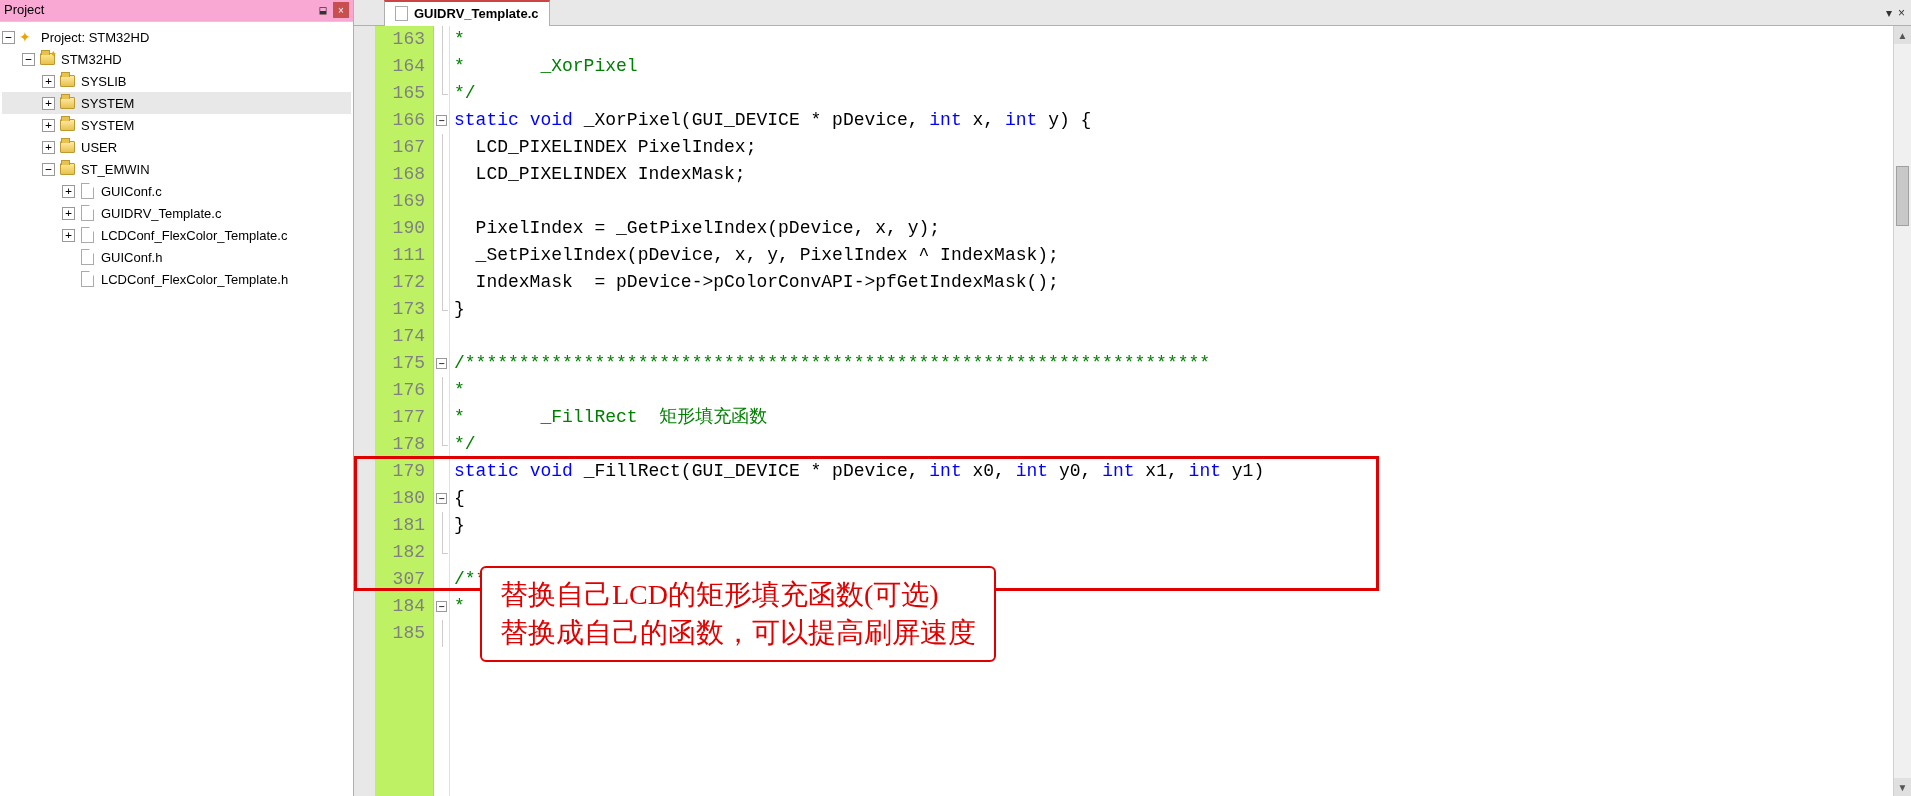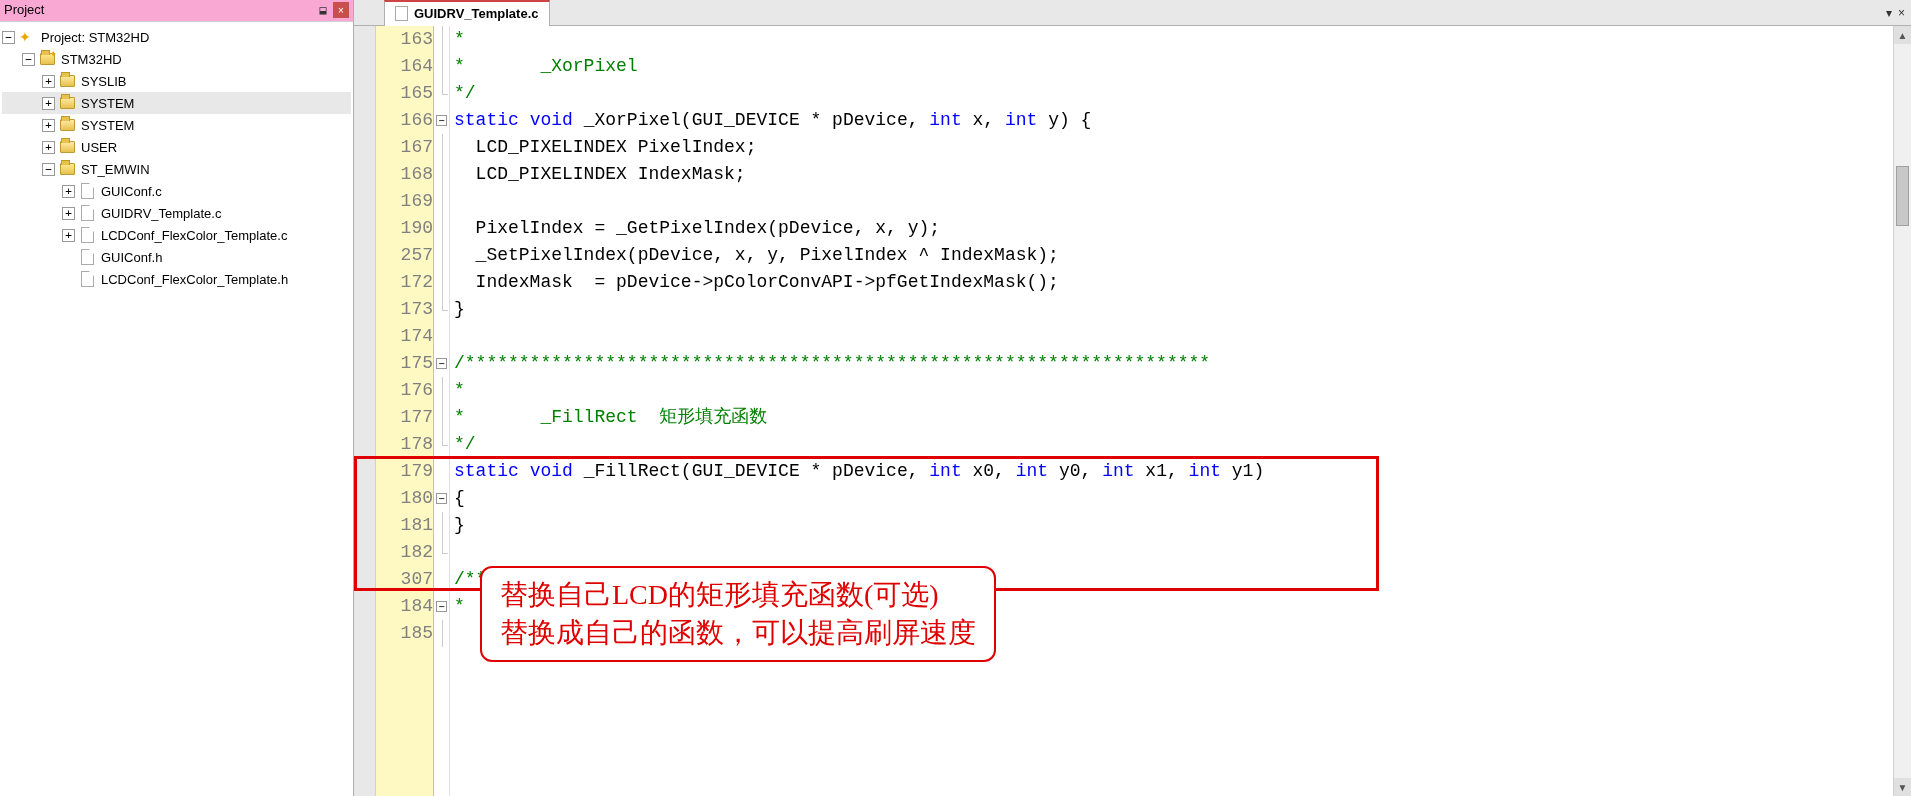--- a/index.html
+++ b/index.html
@@ -163,26 +163,27 @@
   position: relative;
   overflow: hidden;
 }
 .gutter {
   width: 22px;
   background: #e8e8e8;
   border-right: 1px solid #d0d0d0;
 }
 .line-numbers {
   width: 58px;
-  background: #fef9c3;
+  background: #bef264;
   border-right: 1px solid #c0c0c0;
   font-family: Consolas, "Courier New", monospace;
   font-size: 18px;
   color: #808080;
   text-align: right;
+  padding-right: 8px;
 }
 .line-numbers div { height: 27px; line-height: 27px; }
 .fold-col {
   width: 16px;
   background: #fff;
   border-right: 1px solid #e0e0e0;
   font-family: Consolas, monospace;
 }
 .fold-col div { height: 27px; display: flex; align-items: center; justify-content: center; position: relative; }
 .fold-box {
@@ -226,21 +227,21 @@
 .kw { color: #0000ff; }
 .cm { color: #008000; }
 .red-box {
   position: absolute;
   border: 3px solid #e00000;
   pointer-events: none;
 }
 .callout {
   position: absolute;
   border: 2px solid #e00000;
-  border-radius: 12px;
+  border-radius: 6px;
   background: #fff;
   padding: 8px 18px;
   font-family: "SimSun", serif;
   font-size: 28px;
   color: #e00000;
   line-height: 1.35;
 }
 .scrollbar-v {
   width: 18px;
   background: #f0f0f0;
@@ -387,21 +388,21 @@
     <div class="gutter"></div>
     <div class="line-numbers">
       <div>163</div>
       <div>164</div>
       <div>165</div>
       <div>166</div>
       <div>167</div>
       <div>168</div>
       <div>169</div>
       <div>190</div>
-      <div>257</div>
+      <div>111</div>
       <div>172</div>
       <div>173</div>
       <div>174</div>
       <div>175</div>
       <div>176</div>
       <div>177</div>
       <div>178</div>
       <div>179</div>
       <div>180</div>
       <div>181</div>

